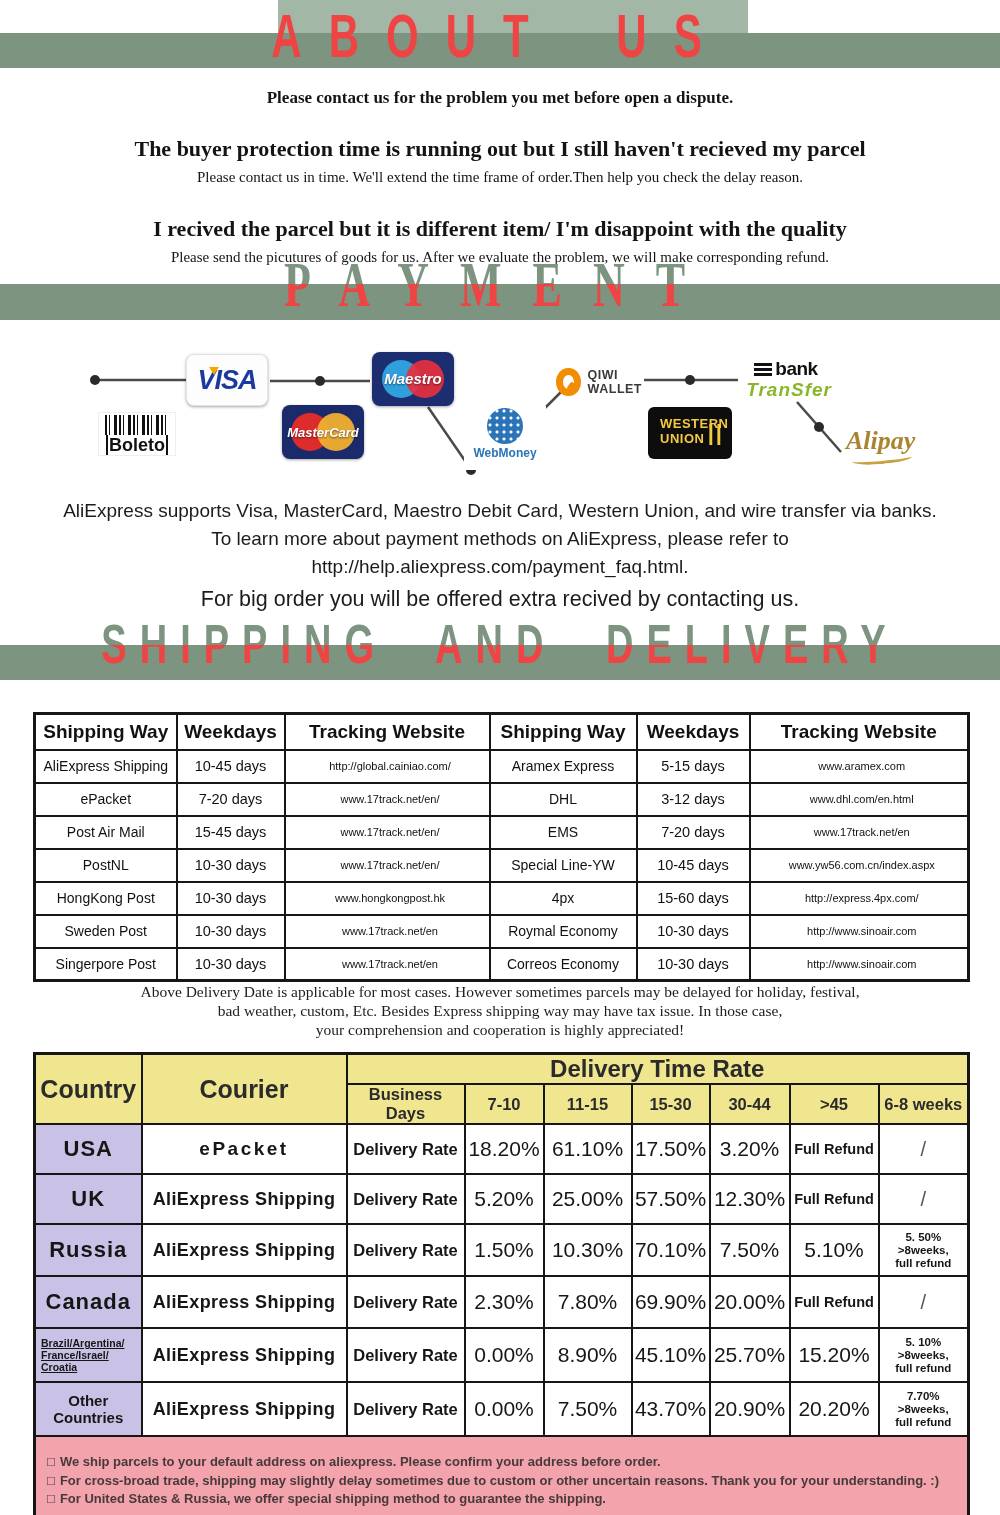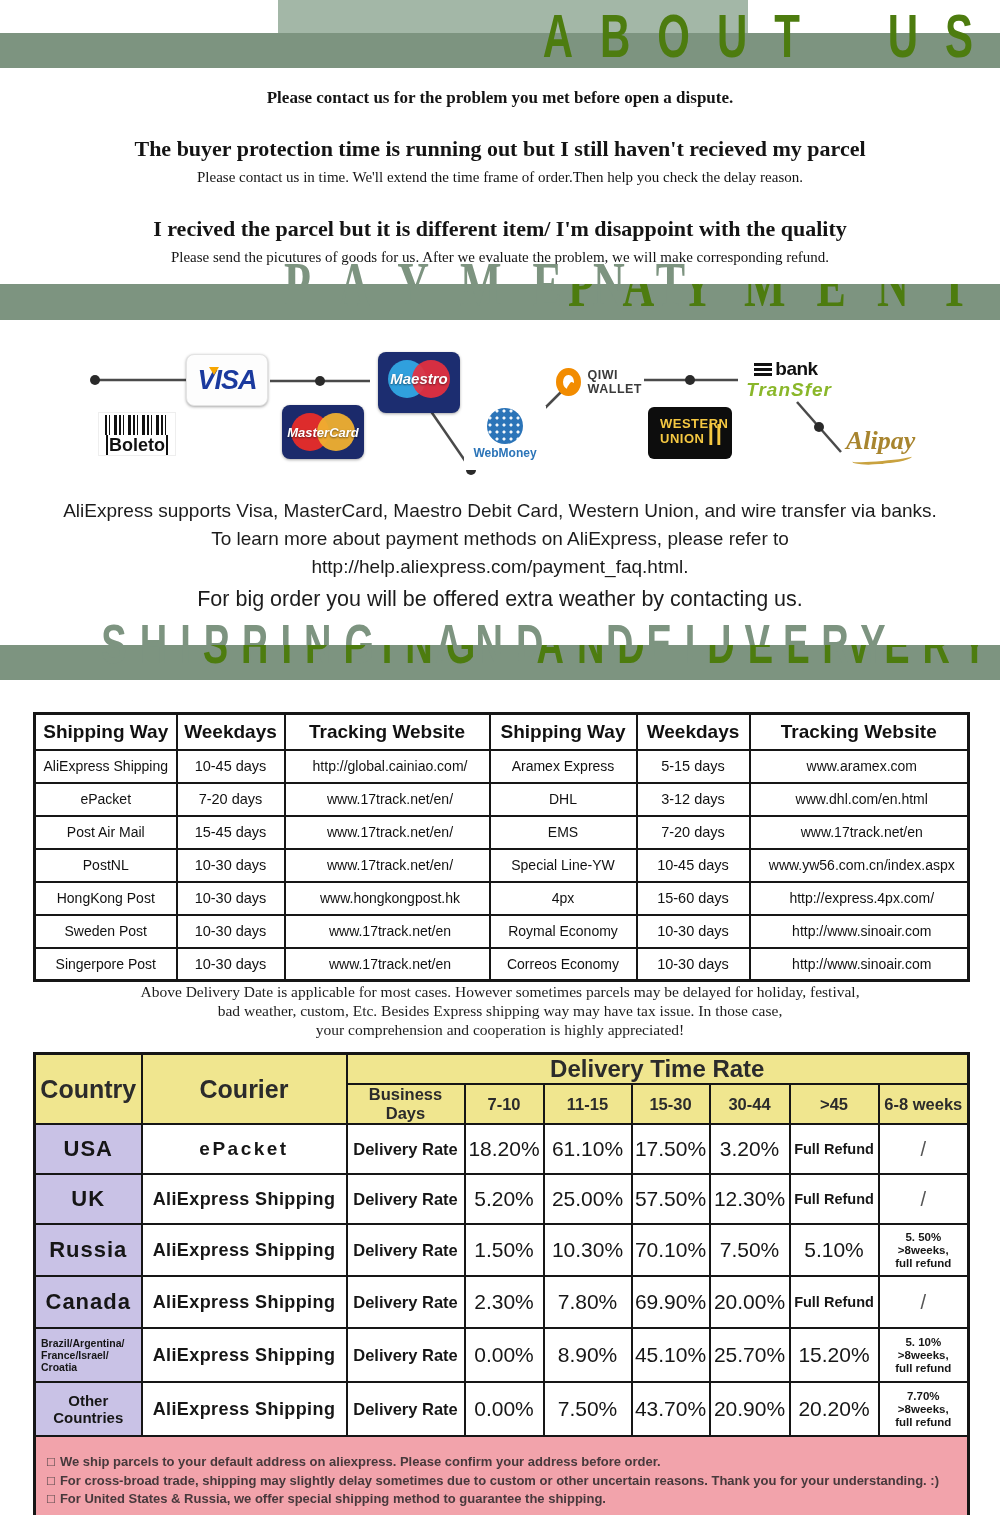--- a/index.html
+++ b/index.html
@@ -11,21 +11,21 @@
   body{width:1000px; height:1515px; position:relative; overflow:hidden;
        font-family:"Liberation Sans", sans-serif; color:var(--ink);}
 
   
   .hdr{position:absolute; left:0; width:1000px;}
   .band-rect{position:absolute; left:0; right:0; bottom:0; background:var(--green); z-index:0;}
   .band-title{position:absolute; left:0; right:0; text-align:center; white-space:nowrap; z-index:2;
               font-weight:bold; line-height:1;}
   .band-title>span{display:inline-block; transform:scaleY(1.45); transform-origin:bottom center;}
   .band-title.green{color:var(--green); z-index:1;}
-  .band-title.white{color:#4d7c0f;text-align:right;}
+  .band-title.white{color:#ef4444;}
   .band-clip{position:absolute; left:0; right:0; bottom:0; overflow:hidden; z-index:2;}
   .band-clip .band-title{position:absolute; left:0; right:0;}
 
   #hdr-about{top:0; height:68px;}
   #hdr-about .band-rect{height:35px;}
   #hdr-about .about-backing{position:absolute; left:278px; width:470px; top:0; height:33px;
                             background:var(--greenLight); z-index:1;}
   #hdr-about .band-title{bottom:1px; font-size:42px; letter-spacing:27px; word-spacing:22px;}
 
   #hdr-payment{top:255px; height:65px;font-family:Liberation Serif, serif;}
@@ -52,21 +52,21 @@
   .pay-area svg{position:absolute; left:0; top:0;}
   .logo{position:absolute;}
   .card{border-radius:8px; box-shadow:0 1px 3px rgba(0,0,0,.35); overflow:hidden;}
 
   .visa{left:186px; top:14px; width:82px; height:52px; background:#fdfdfd; border:1px solid #e3e3e3;
         display:flex; align-items:center; justify-content:center;}
   .visa .t{font-size:27px; font-weight:800; font-style:italic; color:#1b3a9e; letter-spacing:-1px;}
   .visa-wedge{position:absolute; left:22px; top:12px; width:0; height:0;
         border-left:5px solid transparent; border-right:5px solid transparent; border-top:8px solid #f7a600;}
 
-  .maestro{left:372px; top:12px; width:82px; height:61px; background:#1c2d70; position:absolute;margin-left:6px;}
+  .maestro{left:372px; top:12px; width:82px; height:54px; background:#1c2d70; position:absolute;}
   .maestro .c1{position:absolute; left:10px; top:8px; width:38px; height:38px; border-radius:50%; background:#30a0dd;}
   .maestro .c2{position:absolute; right:10px; top:8px; width:38px; height:38px; border-radius:50%; background:#e6303e; opacity:.92;}
   .maestro .t{position:absolute; left:0; right:0; top:18px; text-align:center; color:#fff;
               font-size:15px; font-weight:800; font-style:italic; text-shadow:0 1px 2px rgba(0,0,0,.5);}
 
   .mastercard{left:282px; top:65px; width:82px; height:54px; background:#1b2a6b; position:absolute;}
   .mastercard .c1{position:absolute; left:9px; top:8px; width:38px; height:38px; border-radius:50%; background:#dd2c2c;}
   .mastercard .c2{position:absolute; right:9px; top:8px; width:38px; height:38px; border-radius:50%; background:#efaf30; opacity:.95;}
   .mastercard .t{position:absolute; left:0; right:0; top:20px; text-align:center; color:#fff;
                  font-size:13px; font-weight:800; font-style:italic; text-shadow:0 1px 2px rgba(0,0,0,.55);}
@@ -112,41 +112,41 @@
   .pay-text .discount{font-size:21.5px; margin-top:6px;}
 
   
   .ship-wrap{position:absolute; top:698px; left:33px; width:934px;margin-top:14px;}
   table{border-collapse:collapse; table-layout:fixed; width:100%;}
   .ship-table{border:3px solid #161616;}
   .ship-table th,.ship-table td{border:2px solid #161616; text-align:center; vertical-align:middle;
       overflow:hidden; white-space:nowrap;}
   .ship-table th{height:36px; font-size:19px; font-weight:bold; color:#111;}
   .ship-table td{height:33px; font-size:14.5px; color:#111;}
-  .ship-table td.url{font-size:14px;padding-left:6px;}
+  .ship-table td.url{font-size:11px;padding-left:6px;}
   .ship-table td.way{font-size:14px;}
 
   
   .note{position:absolute; top:982px; left:0; width:1000px; text-align:center;
         font-family:"Liberation Serif", serif; font-size:15.5px; line-height:19px; color:#1d1d1d;}
 
   
   .del-wrap{position:absolute; top:1052px; left:33px; width:934px;}
   .del-table{border:3px solid #161616;}
   .del-table th,.del-table td{border:2px solid #161616; text-align:center; vertical-align:middle; overflow:hidden;}
   .del-table th{background:var(--yellow); color:#2b2b2b;}
   .th-big{font-size:25px; font-weight:600;}
   .th-rate{height:28px; font-size:24px; font-weight:600;}
   .th-sub{height:30px; font-size:16.5px; font-weight:bold;}
   .del-table td{background:#fff; color:#161616;}
   .del-table td.country{background:var(--purple); font-weight:600;}
   .country.c-large{font-size:22px; letter-spacing:1px;}
   .country.c-med{font-size:15px;}
   .country.c-small{font-size:10.5px; line-height:12px; text-align:left; padding-left:5px; font-weight:bold;}
-  .country .cl{display:block;}
+  .country .cl{display:block;text-decoration:underline;}
   td.courier{font-size:18px; font-weight:bold; letter-spacing:.4px;}
   td.courier.epacket{font-size:19px; letter-spacing:2.5px;}
   td.ratelabel{font-size:16.5px; font-weight:600;}
   td.pct{font-size:21px;}
   td.refund{font-size:14.5px; font-weight:bold;}
   td.slash{font-size:20px; color:#555;}
   td.wk{font-size:11.5px; font-weight:bold; line-height:13px;text-align:center;}
   td.wk span{display:block;}
   tr.r50 td{height:50px;} tr.r52 td{height:52px;} tr.r54 td{height:54px;}
 
@@ -251,21 +251,21 @@
   <div class="logo alipay">
     <span class="t">Alipay</span>
     <div class="alipay-swoosh"></div>
   </div>
 </div>
 
 <div class="pay-text">
   <div class="line">AliExpress supports Visa, MasterCard, Maestro Debit Card, Western Union, and wire transfer via banks.</div>
   <div class="line">To learn more about payment methods on AliExpress, please refer to</div>
   <div class="line">http://help.aliexpress.com/payment_faq.html.</div>
-  <div class="discount">For big order you will be offered extra weather by contacting us.</div>
+  <div class="discount">For big order you will be offered extra recived by contacting us.</div>
 </div>
 
 <div class="hdr" id="hdr-shipping">
   <div class="band-rect"></div>
   <div class="band-title green"><span>SHIPPING AND DELIVERY</span></div>
   <div class="band-clip">
     <div class="band-title white"><span>SHIPPING AND DELIVERY</span></div>
   </div>
 </div>
 

